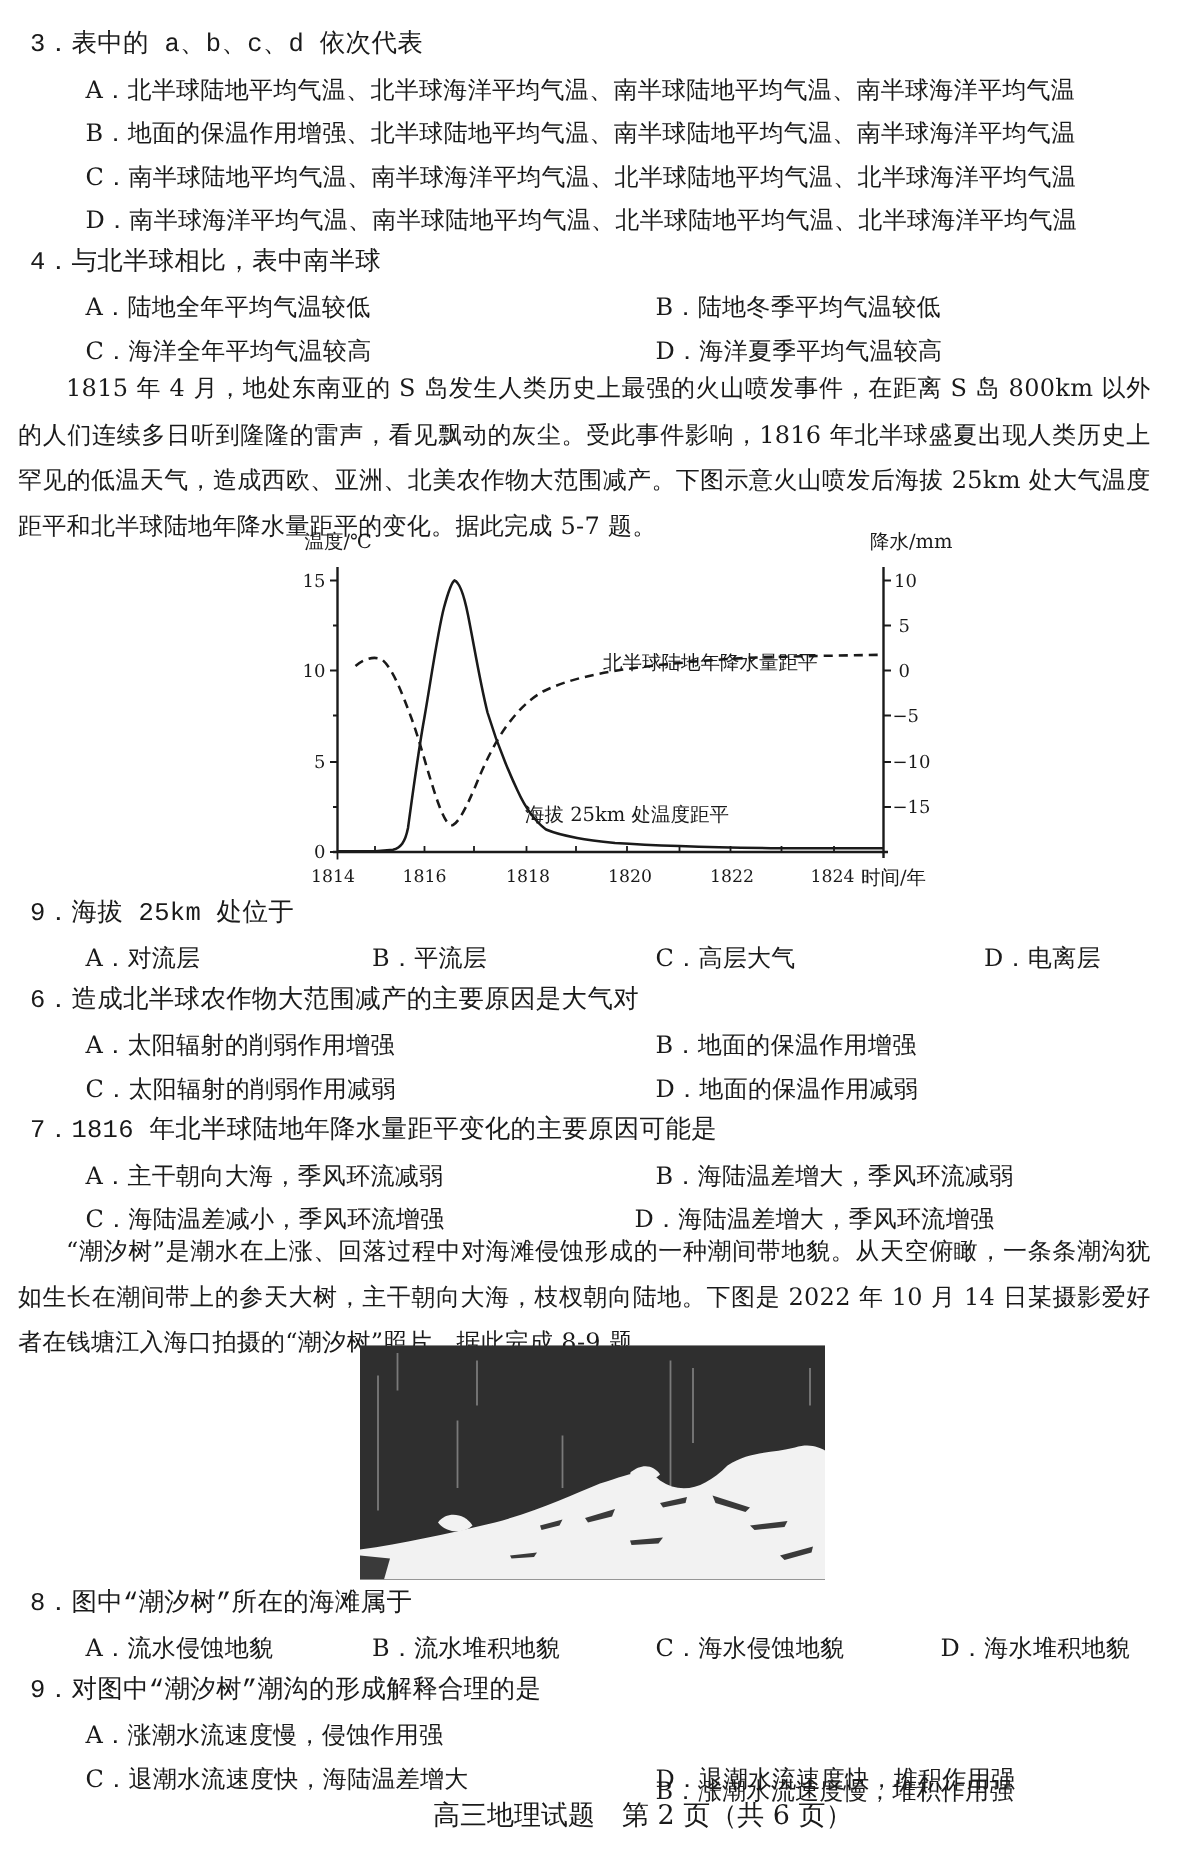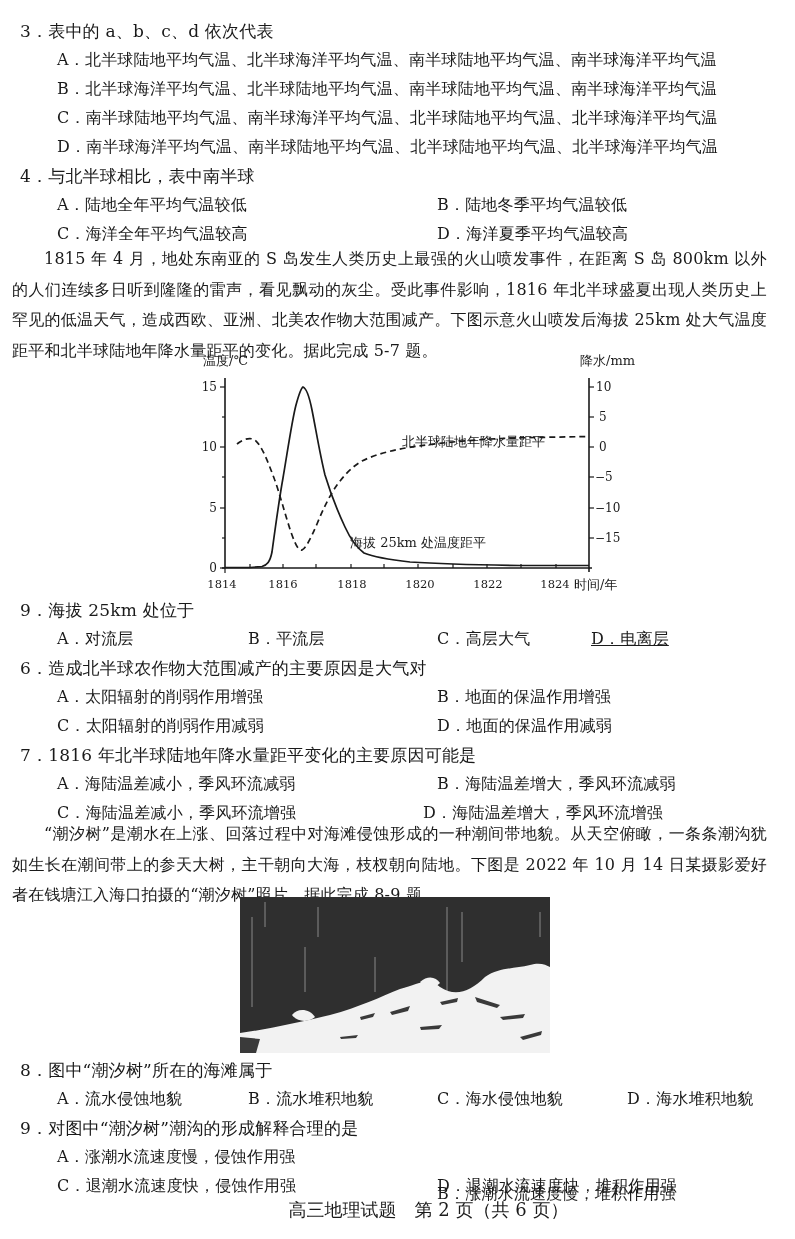--- a/index.html
+++ b/index.html
@@ -1,32 +1,32 @@
 <!DOCTYPE html>
 <html><head>
 <meta charset="utf-8">
 <style>
   html, body { margin:0; padding:0; background:#fff; }
   body { width:795px; height:1239px; position:relative; overflow:hidden;
          font-family:"DejaVu Serif","Liberation Serif",serif; color:#1a1a1a; }
   .line { position:absolute; white-space:nowrap; font-size:17px; line-height:22px; letter-spacing:0.2px; }
-  .q { left:20px; }
+  .q { left:20px;font-family:Liberation Mono, monospace; }
   .opt { font-size:16px; }
   .para { left:12px; width:755px; font-size:16px; line-height:30.5px; white-space:normal; text-align:justify; text-indent:2em; }
   .chart { position:absolute; left:195px; top:345px; width:450px; height:250px; }
   .chart svg text { font-family:"DejaVu Serif","Liberation Serif",serif; fill:#1a1a1a; }
   .photo { position:absolute; left:240px; top:897px; width:310px; height:156px; background:#2e2e2e; overflow:hidden; }
   .footer { position:absolute; left:0; width:795px; text-align:center; top:1198px; font-size:18px;margin-left:31px; }
 </style>
 </head>
 <body>
 
 <div class="line q" style="top:20px;">3．表中的 a、b、c、d 依次代表</div>
 <div class="line opt" style="left:57px;top:49px;">A．北半球陆地平均气温、北半球海洋平均气温、南半球陆地平均气温、南半球海洋平均气温</div>
-<div class="line opt" style="left:57px;top:78px;">B．北半球海洋平均气温、北半球陆地平均气温、南半球陆地平均气温、南半球海洋平均气温</div>
+<div class="line opt" style="left:57px;top:78px;">B．地面的保温作用增强、北半球陆地平均气温、南半球陆地平均气温、南半球海洋平均气温</div>
 <div class="line opt" style="left:57px;top:107px;">C．南半球陆地平均气温、南半球海洋平均气温、北半球陆地平均气温、北半球海洋平均气温</div>
 <div class="line opt" style="left:57px;top:136px;">D．南半球海洋平均气温、南半球陆地平均气温、北半球陆地平均气温、北半球海洋平均气温</div>
 
 <div class="line q" style="top:165px;">4．与北半球相比，表中南半球</div>
 <div class="line opt" style="left:57px;top:194px;">A．陆地全年平均气温较低</div>
 <div class="line opt" style="left:437px;top:194px;">B．陆地冬季平均气温较低</div>
 <div class="line opt" style="left:57px;top:223px;">C．海洋全年平均气温较高</div>
 <div class="line opt" style="left:437px;top:223px;">D．海洋夏季平均气温较高</div>
 
 <div class="line para" style="top:244px;">1815 年 4 月，地处东南亚的 S 岛发生人类历史上最强的火山喷发事件，在距离 S 岛 800km 以外的人们连续多日听到隆隆的雷声，看见飘动的灰尘。受此事件影响，1816 年北半球盛夏出现人类历史上罕见的低温天气，造成西欧、亚洲、北美农作物大范围减产。下图示意火山喷发后海拔 25km 处大气温度距平和北半球陆地年降水量距平的变化。据此完成 5-7 题。</div>
@@ -114,30 +114,30 @@
 
     <text x="402" y="446" font-size="13">北半球陆地年降水量距平</text>
     <text x="350" y="547" font-size="13">海拔 25km 处温度距平</text>
   </svg>
 </div>
 
 <div class="line q" style="top:599px;">9．海拔 25km 处位于</div>
 <div class="line opt" style="left:57px;top:628px;">A．对流层</div>
 <div class="line opt" style="left:248px;top:628px;">B．平流层</div>
 <div class="line opt" style="left:437px;top:628px;">C．高层大气</div>
-<div class="line opt" style="left:591px;top:628px;text-decoration:underline;">D．电离层</div>
+<div class="line opt" style="left:656px;top:628px;">D．电离层</div>
 
 <div class="line q" style="top:657px;">6．造成北半球农作物大范围减产的主要原因是大气对</div>
 <div class="line opt" style="left:57px;top:686px;">A．太阳辐射的削弱作用增强</div>
 <div class="line opt" style="left:437px;top:686px;">B．地面的保温作用增强</div>
 <div class="line opt" style="left:57px;top:715px;">C．太阳辐射的削弱作用减弱</div>
 <div class="line opt" style="left:437px;top:715px;">D．地面的保温作用减弱</div>
 
 <div class="line q" style="top:744px;">7．1816 年北半球陆地年降水量距平变化的主要原因可能是</div>
-<div class="line opt" style="left:57px;top:773px;">A．海陆温差减小，季风环流减弱</div>
+<div class="line opt" style="left:57px;top:773px;">A．主干朝向大海，季风环流减弱</div>
 <div class="line opt" style="left:437px;top:773px;">B．海陆温差增大，季风环流减弱</div>
 <div class="line opt" style="left:57px;top:802px;">C．海陆温差减小，季风环流增强</div>
 <div class="line opt" style="left:423px;top:802px;">D．海陆温差增大，季风环流增强</div>
 
 <div class="line para" style="top:819px;">“潮汐树”是潮水在上涨、回落过程中对海滩侵蚀形成的一种潮间带地貌。从天空俯瞰，一条条潮沟犹如生长在潮间带上的参天大树，主干朝向大海，枝杈朝向陆地。下图是 2022 年 10 月 14 日某摄影爱好者在钱塘江入海口拍摄的“潮汐树”照片。据此完成 8-9 题。</div>
 
 <div class="photo">
   <svg width="310" height="156" viewBox="0 0 310 156" xmlns="http://www.w3.org/2000/svg">
     <rect width="310" height="156" fill="#2f2f2f"></rect>
     <g stroke="#9a9a9a" stroke-width="1.2" opacity="0.7">
@@ -169,16 +169,16 @@
 
 <div class="line q" style="top:1059px;">8．图中“潮汐树”所在的海滩属于</div>
 <div class="line opt" style="left:57px;top:1088px;">A．流水侵蚀地貌</div>
 <div class="line opt" style="left:248px;top:1088px;text-align:center;">B．流水堆积地貌</div>
 <div class="line opt" style="left:437px;top:1088px;">C．海水侵蚀地貌</div>
 <div class="line opt" style="left:627px;top:1088px;">D．海水堆积地貌</div>
 
 <div class="line q" style="top:1117px;">9．对图中“潮汐树”潮沟的形成解释合理的是</div>
 <div class="line opt" style="left:57px;top:1146px;">A．涨潮水流速度慢，侵蚀作用强</div>
 <div class="line opt" style="left:437px;top:1183px;">B．涨潮水流速度慢，堆积作用强</div>
-<div class="line opt" style="left:57px;top:1175px;">C．退潮水流速度快，侵蚀作用强</div>
+<div class="line opt" style="left:57px;top:1175px;">C．退潮水流速度快，海陆温差增大</div>
 <div class="line opt" style="left:437px;top:1175px;">D．退潮水流速度快，堆积作用强</div>
 
 <div class="footer">高三地理试题　第 2 页（共 6 页）</div>
 
 </body></html>

